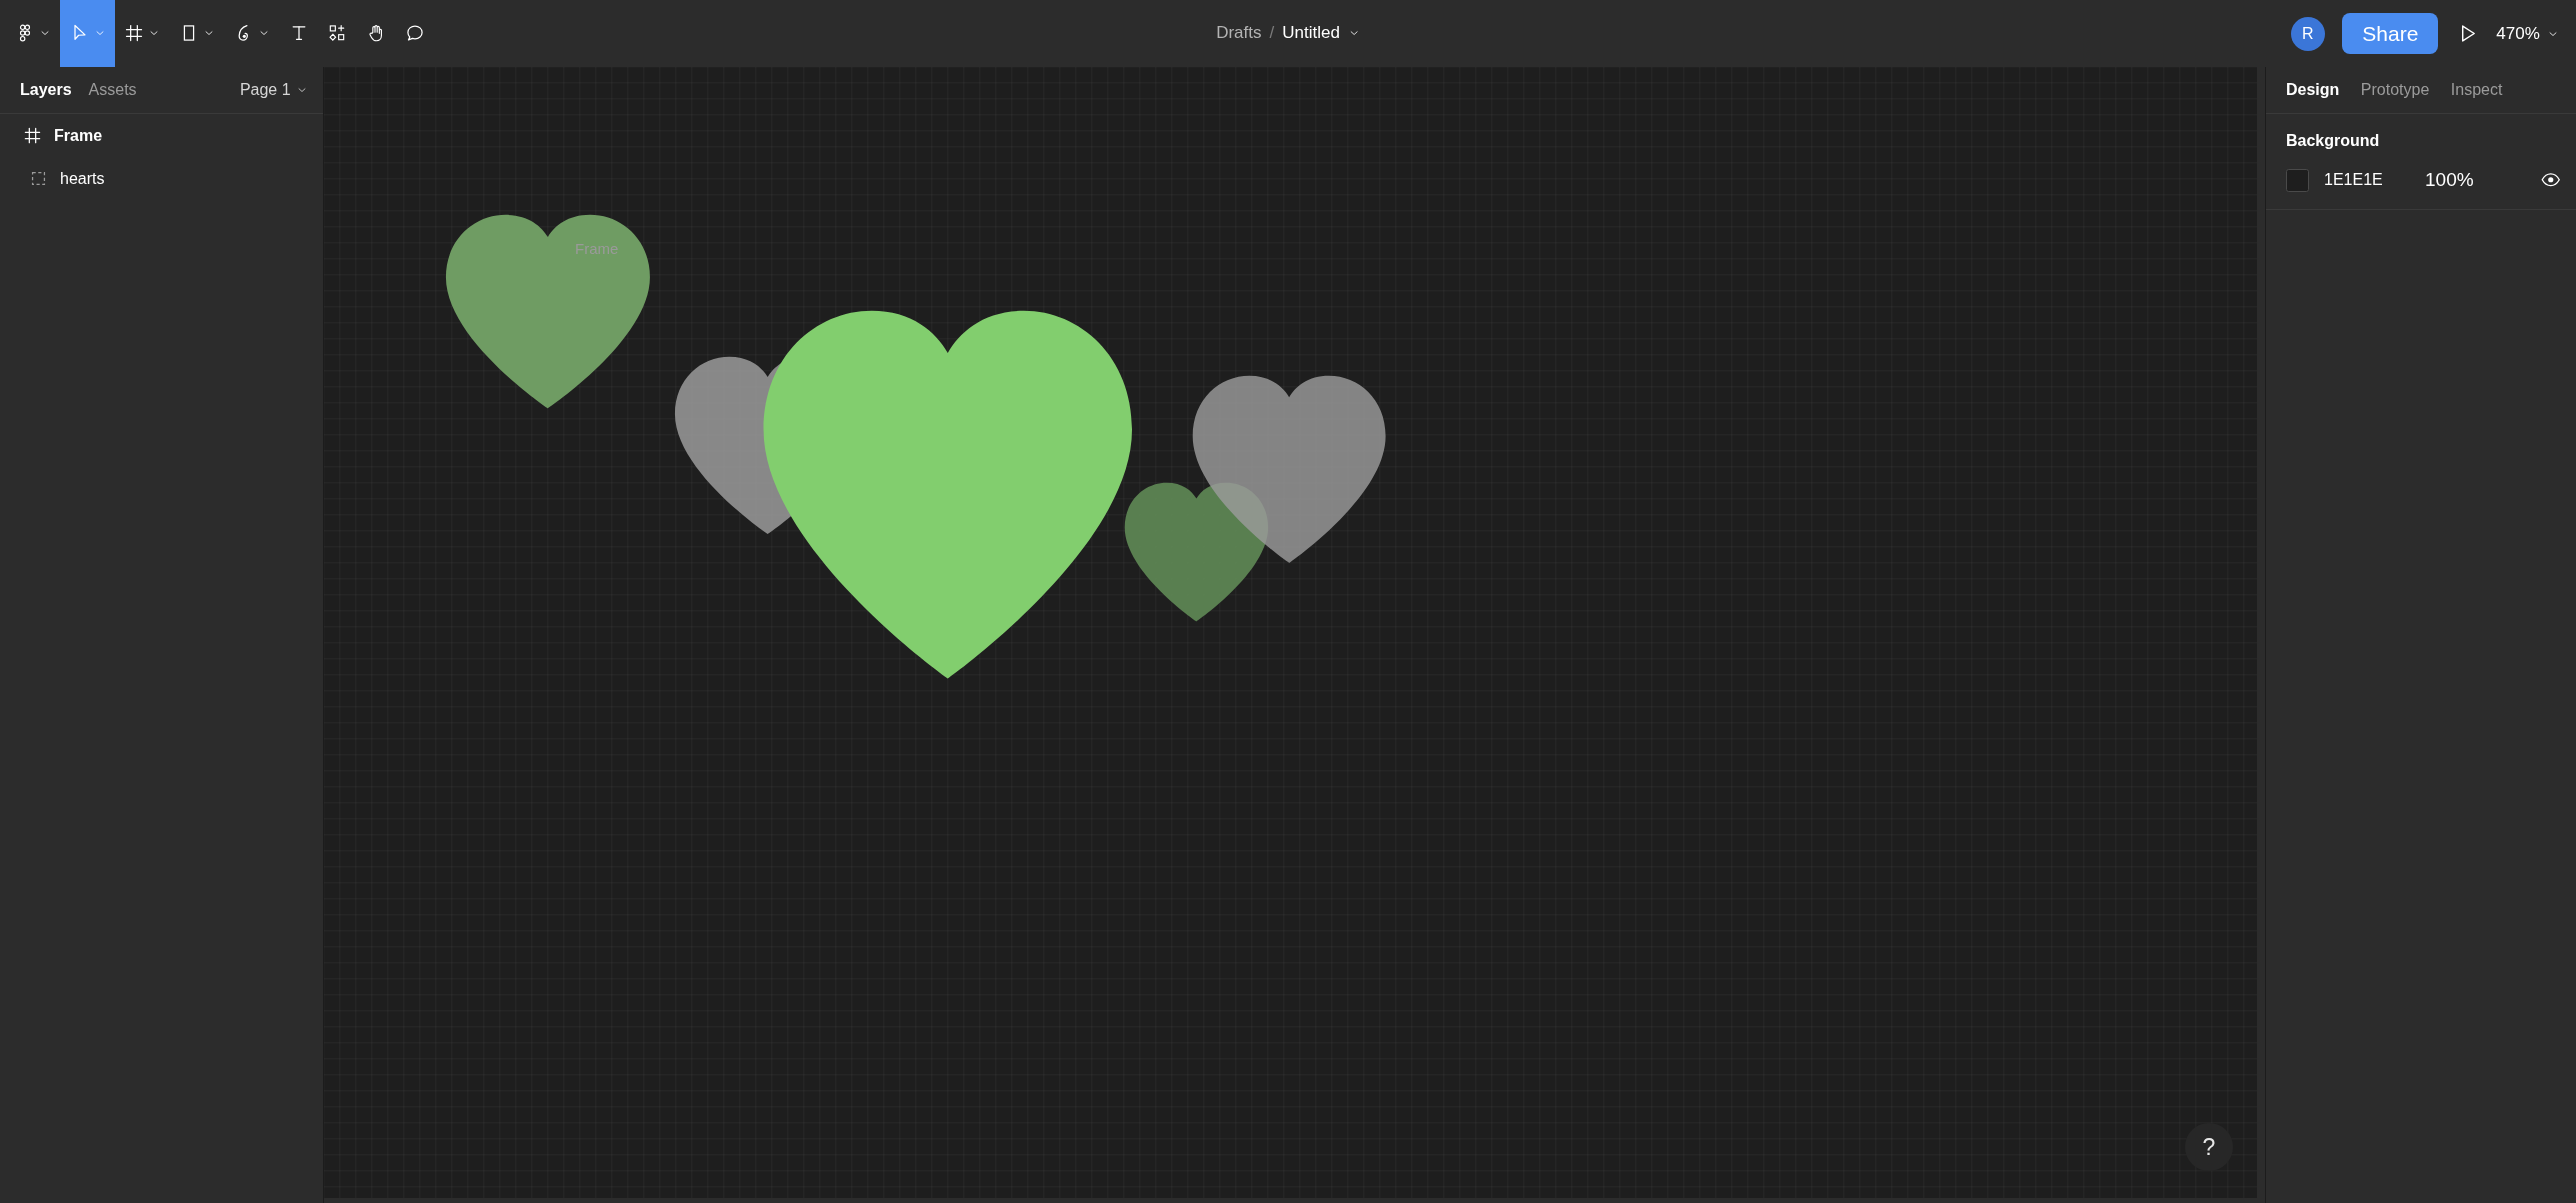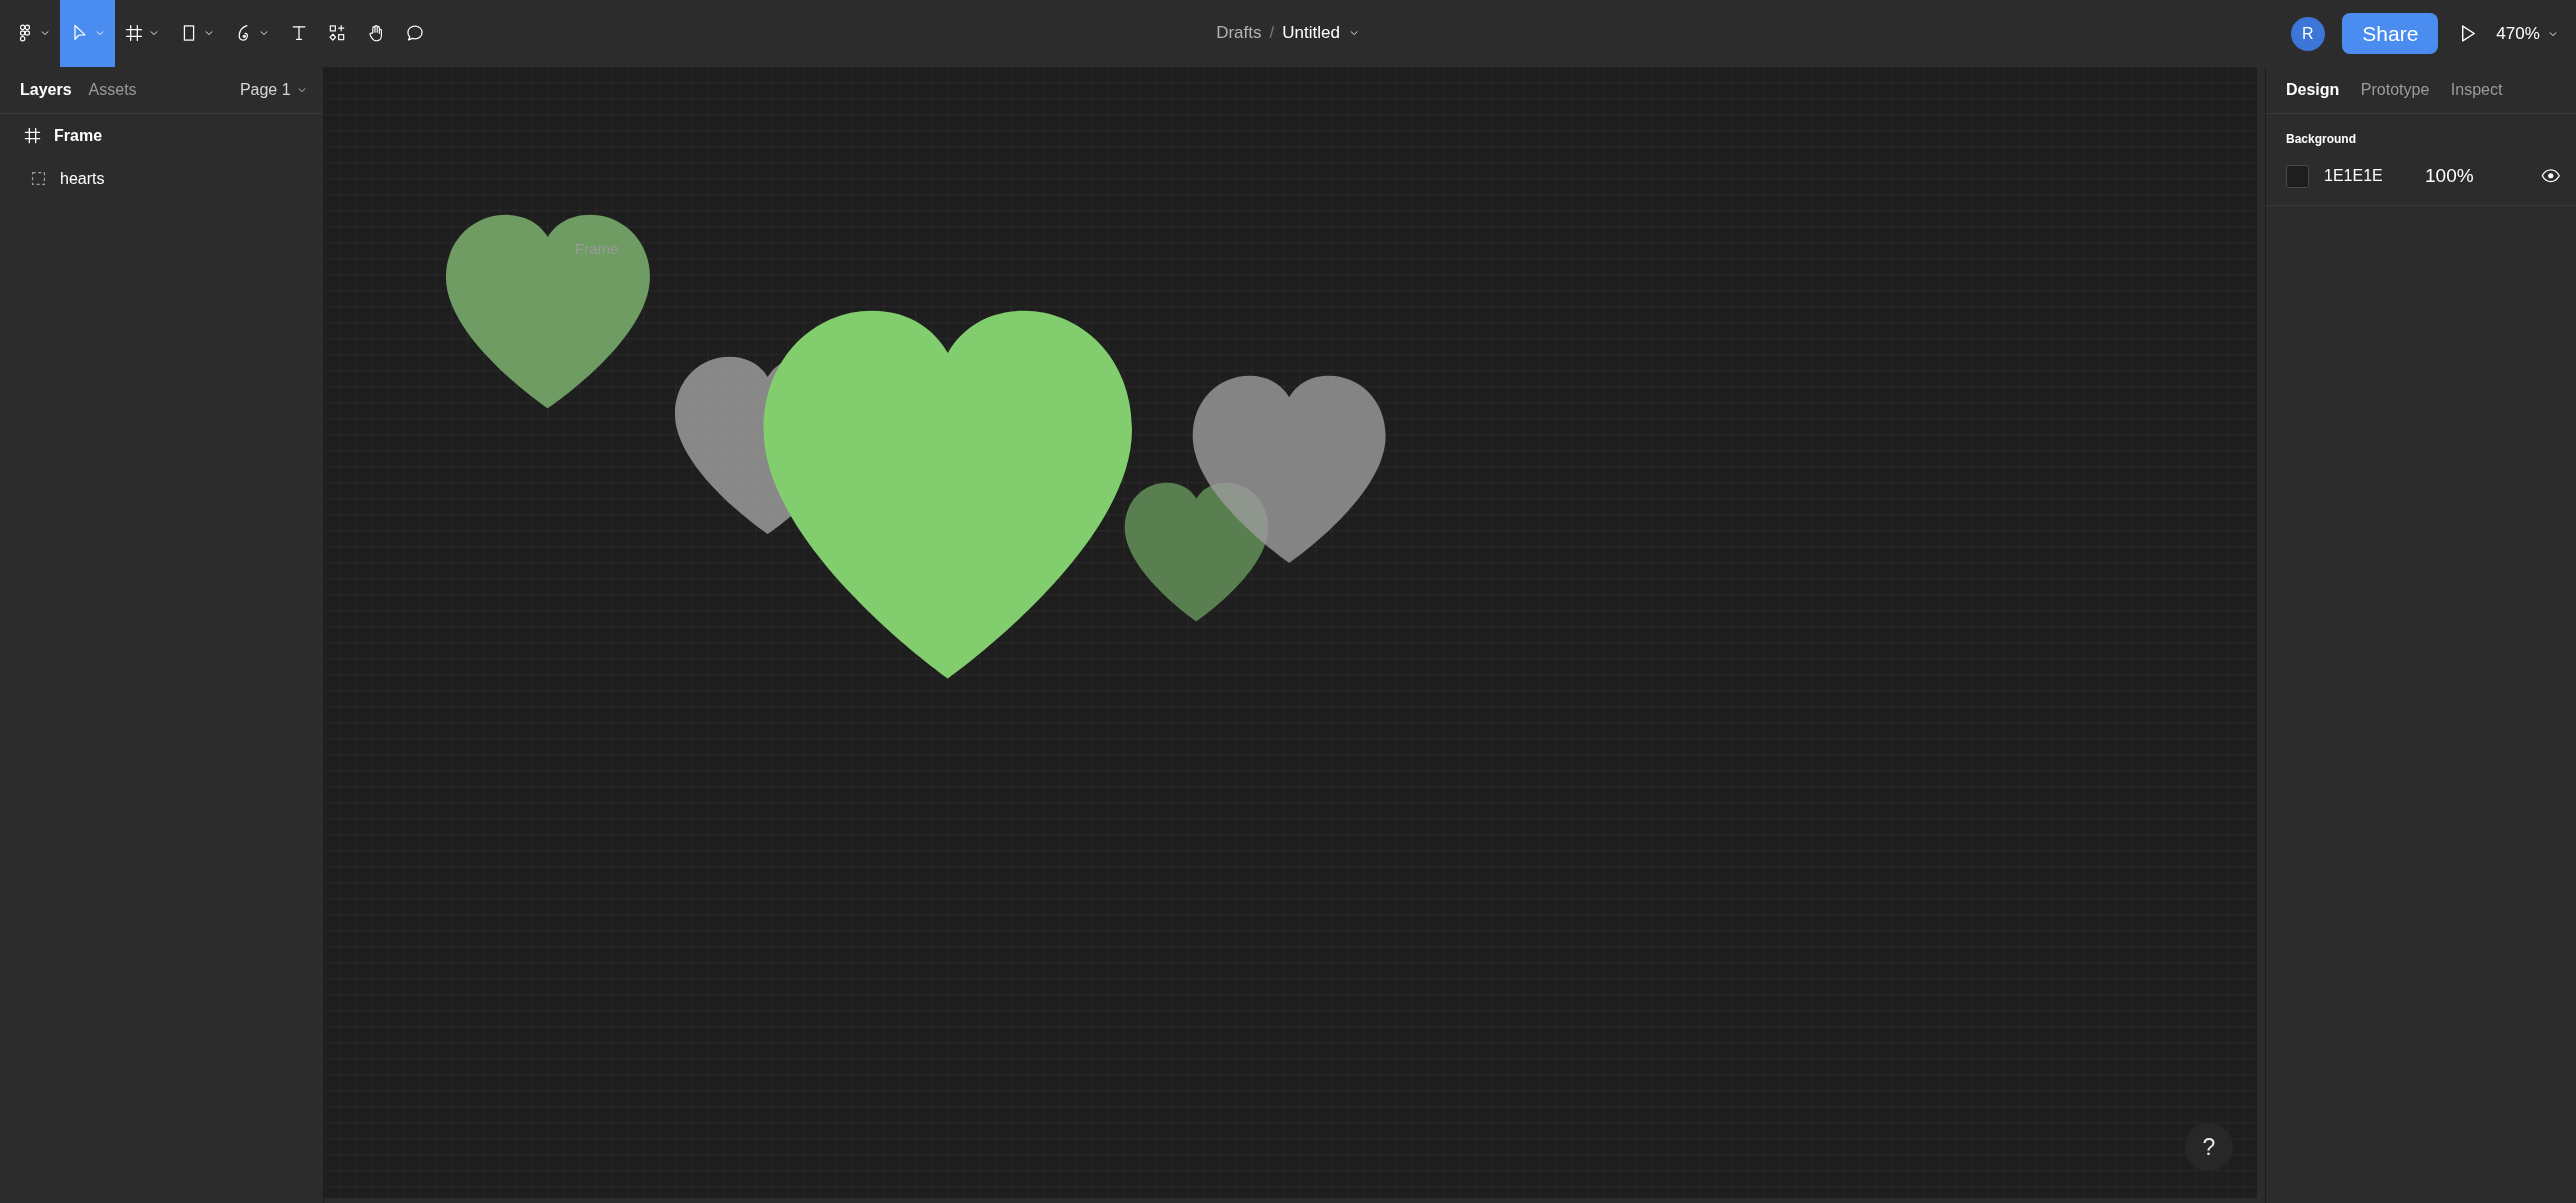--- a/index.html
+++ b/index.html
@@ -109,21 +109,21 @@
     background:#2c2c2c; border-left:0.7px solid #1c1c1c;
   }
   .rp-tabs {
     height:47px; display:flex; align-items:center; padding-left:20px; gap:21.5px;
     border-bottom:0.7px solid #3a3a3a;
   }
   .rp-tab { font-size:16px; color:#9b9b9b; cursor:default; }
   .rp-tab.active { color:#ffffff; font-weight:bold; }
   .rp-section { padding:17.5px 15px 17.5px 20px; border-bottom:0.7px solid #3a3a3a; }
   .rp-section.no-border { border-bottom:none; }
-  .rp-title { font-size:12px; color:#ffffff; font-weight:bold; }
+  .rp-title { font-size:16px; color:#ffffff; font-weight:bold; }
   .bg-row { display:flex; align-items:center; margin-top:19px; }
   .swatch {
     width:23px; height:23px; border-radius:2.7px;
     border:0.7px solid #4a4a4a; flex:none;
   }
   .bg-hex { font-size:16px; color:#ffffff; margin-left:15px; width:101px; }
   .bg-op  { font-size:19px; color:#ffffff; }
   .eye { margin-left:auto; display:block; }
   .export-head { display:flex; align-items:center; }
   .export-title { font-size:16px; color:#b9b9b9; }

